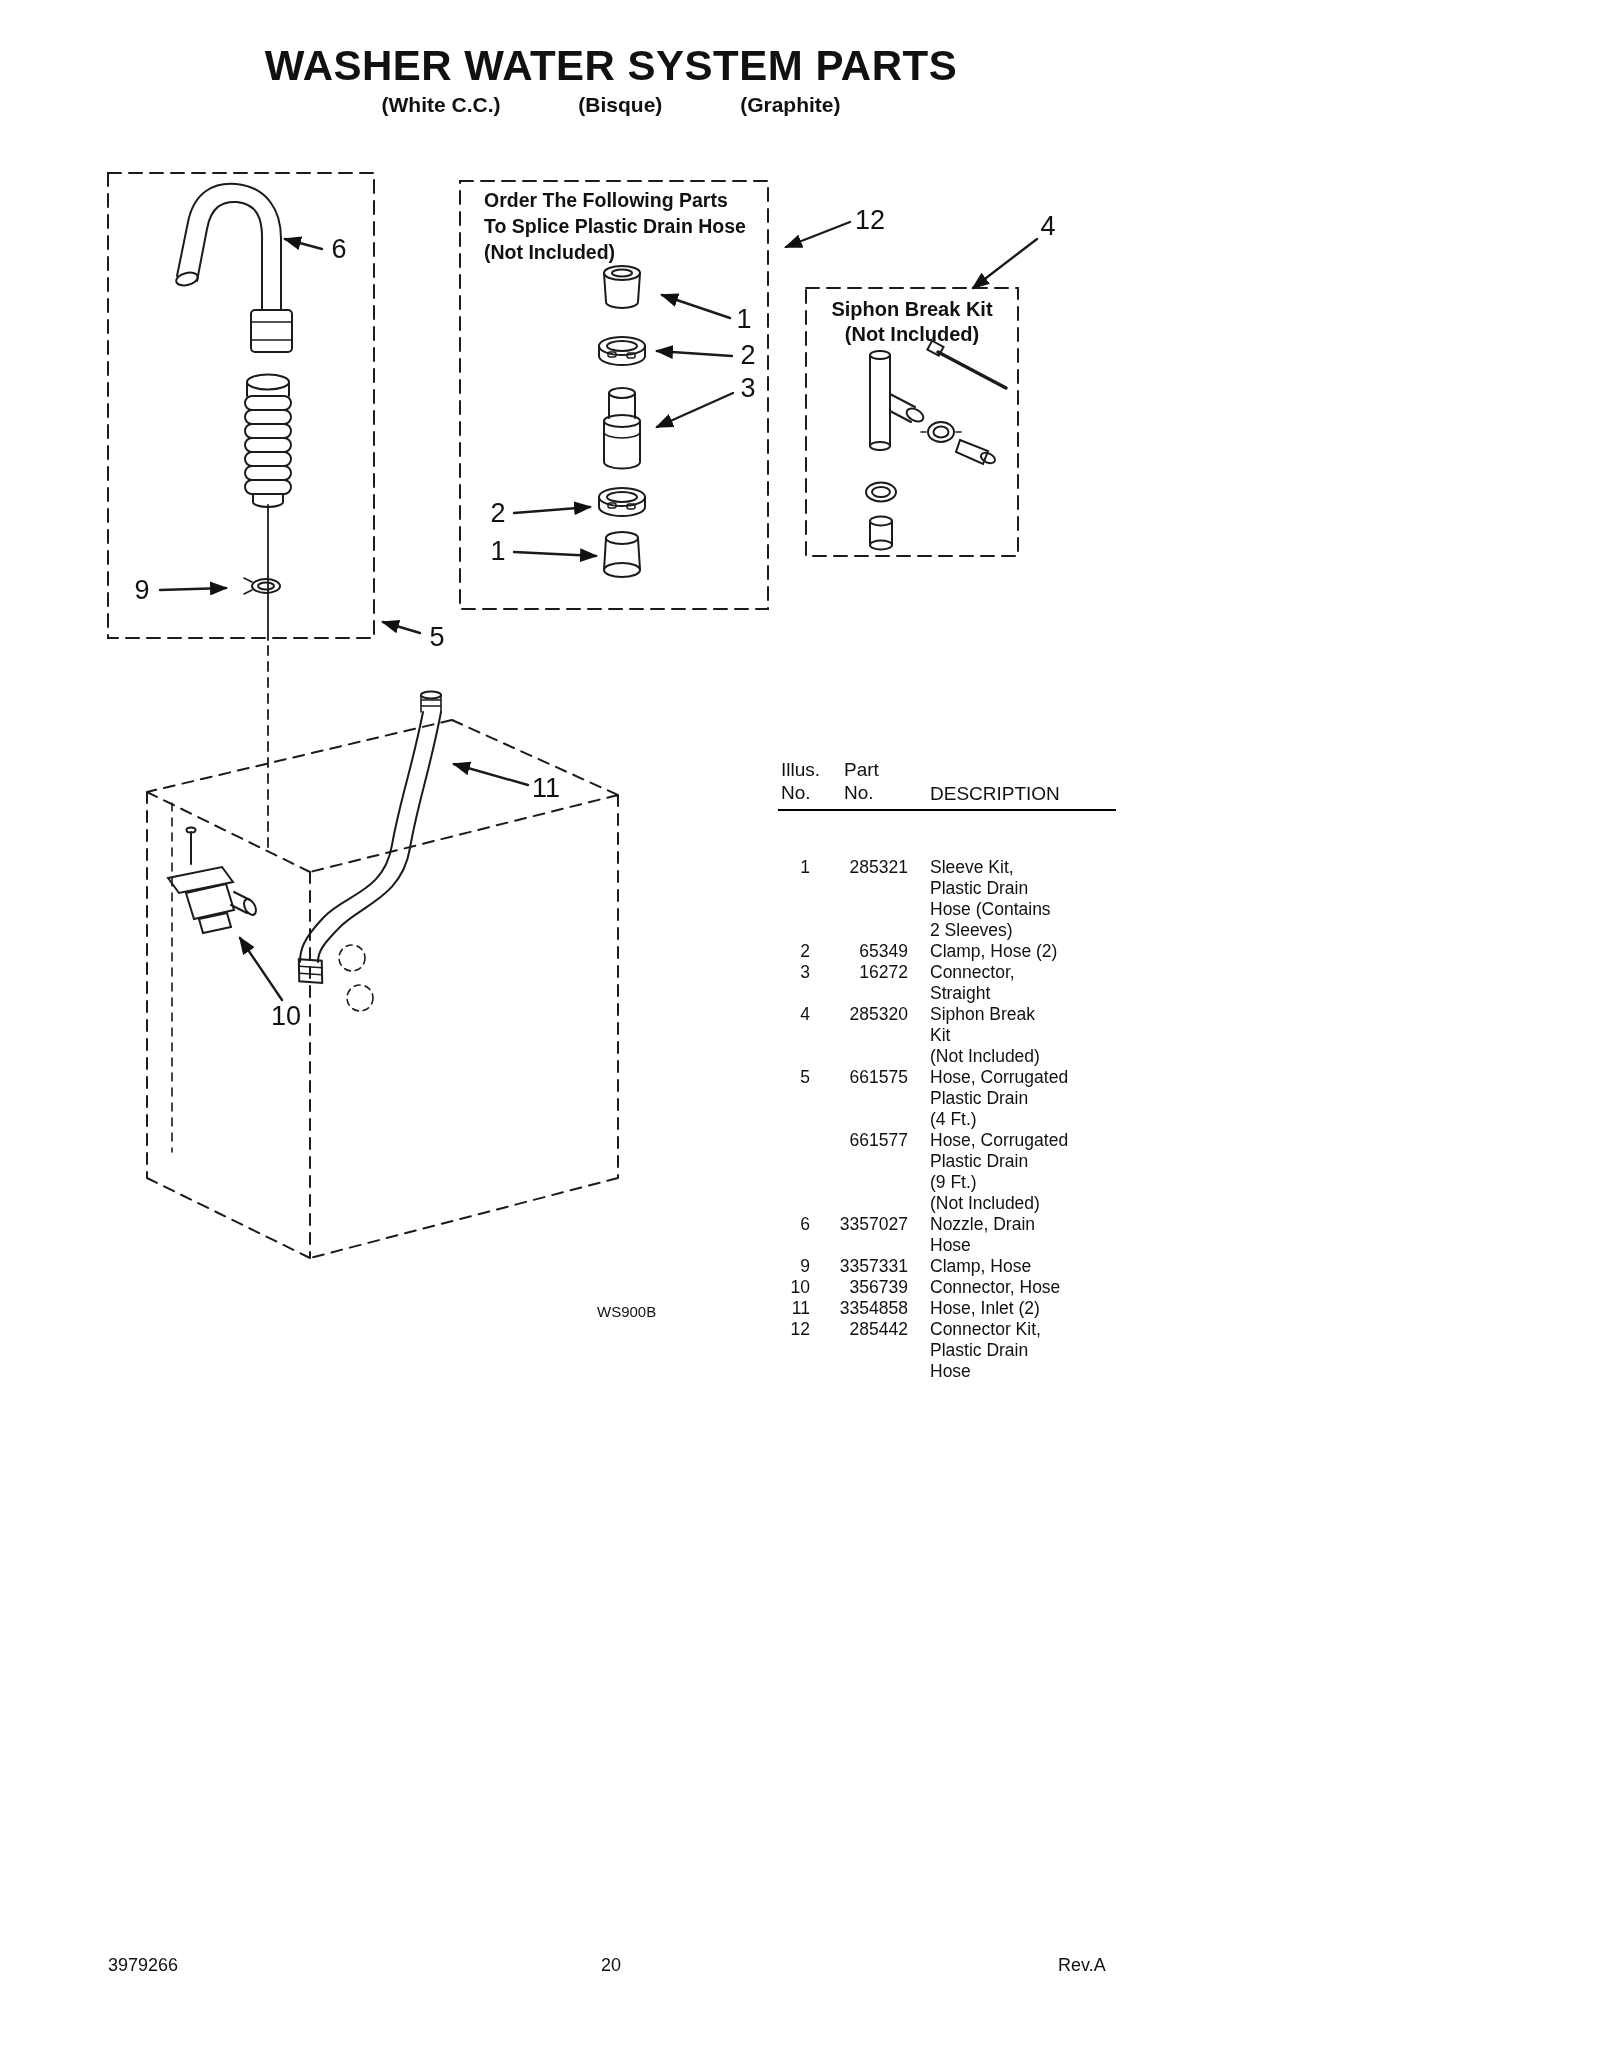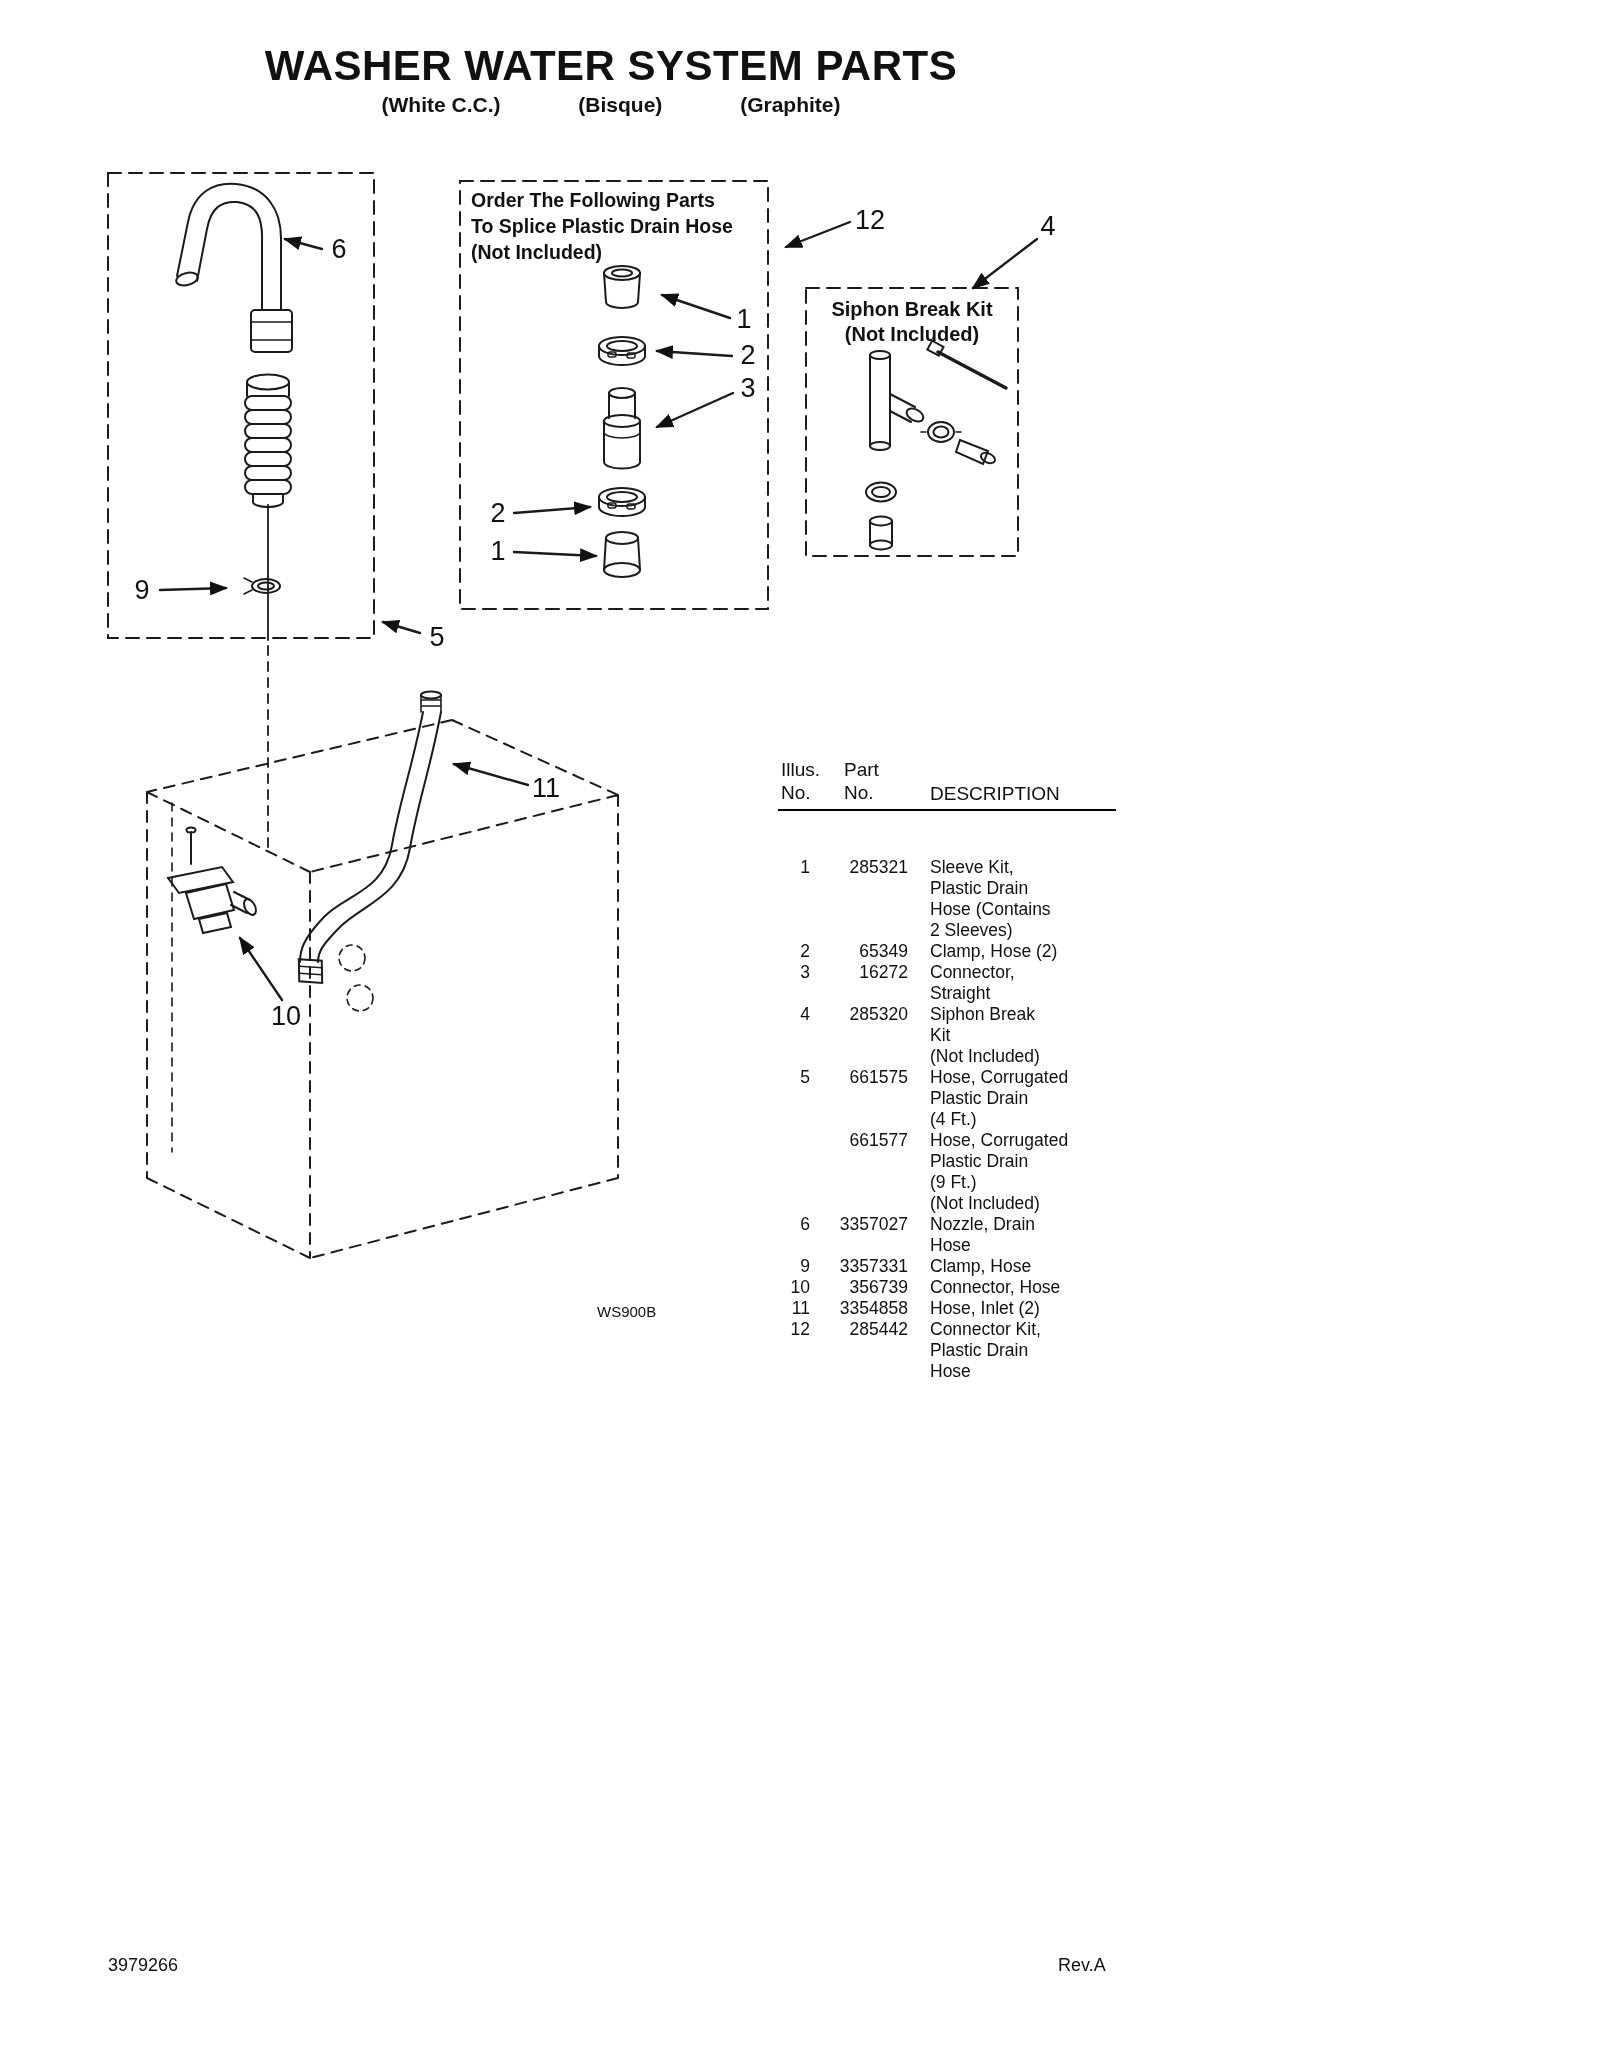--- a/index.html
+++ b/index.html
@@ -9,21 +9,21 @@
     font-family:"Liberation Sans", sans-serif; color:#111; overflow:hidden;
   }
   svg.diagram { position:absolute; left:0; top:0; }
 
   .title-block { position:absolute; left:0; top:42px; width:1222px; text-align:center; }
   .title-block h1 { font-size:42px; font-weight:700; letter-spacing:.5px; }
   .models { font-size:21px; font-weight:700; margin-top:5px; }
   .colors { font-size:21px; font-weight:700; margin-top:3px; }
   .colors span { display:inline-block; margin:0 36px; }
 
-  .splice-note { position:absolute; left:471px; top:187px; font-size:19.5px; font-weight:700; line-height:26px; }
+  .splice-note { position:absolute; left:484px; top:187px; font-size:19.5px; font-weight:700; line-height:26px; }
   .siphon-note { position:absolute; left:806px; top:297px; width:212px; text-align:center;
                  font-size:20px; font-weight:700; line-height:25px; }
   .diagram-code { position:absolute; left:597px; top:1303px; font-size:15px; }
 
   .parts-table { position:absolute; left:778px; top:716px; width:338px;margin-top:42px; }
   .table-head { position:relative; height:48px; font-size:19px; }
   .h-illus { position:absolute; left:3px; top:0; line-height:23px; }
   .h-part  { position:absolute; left:66px; top:0; line-height:23px; }
   .h-desc  { position:absolute; left:152px; bottom:1px; }
   .head-rule { height:2px; background:#000; margin-top:3px; }
@@ -325,15 +325,16 @@
           <div class="cell-desc">
             <div>Connector Kit,</div>
             <div>Plastic Drain</div>
             <div>Hose</div>
           </div>
         </div>
       </div>
   </section>
 
   <div class="footer-doc">3979266</div>
+  <div class="footer-page">20</div>
   <div class="footer-rev">Rev.A</div>
 
 </div>
 
 </body></html>

